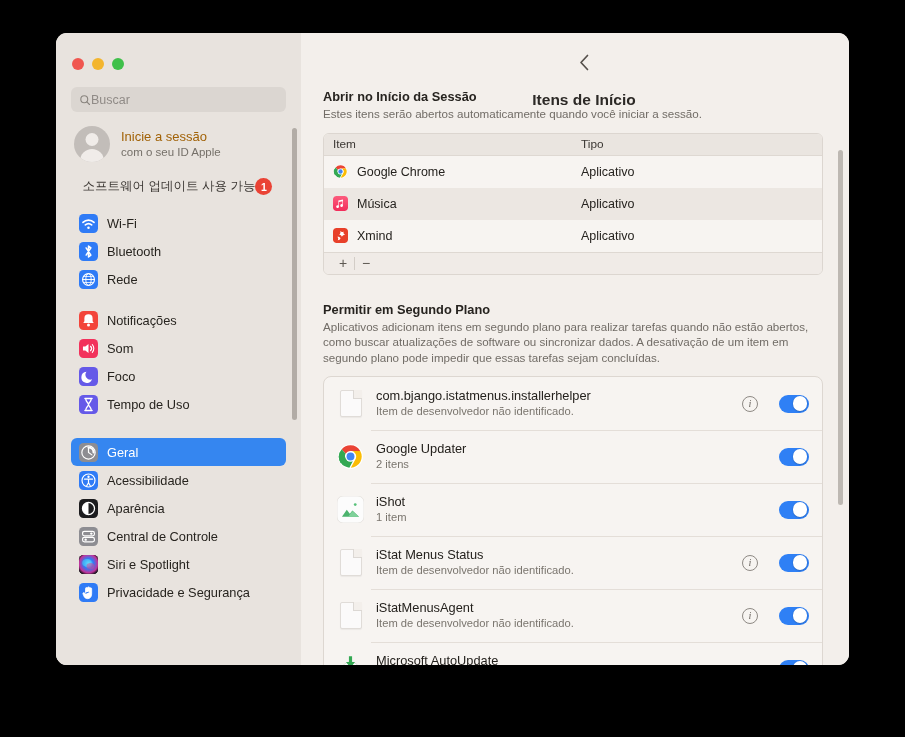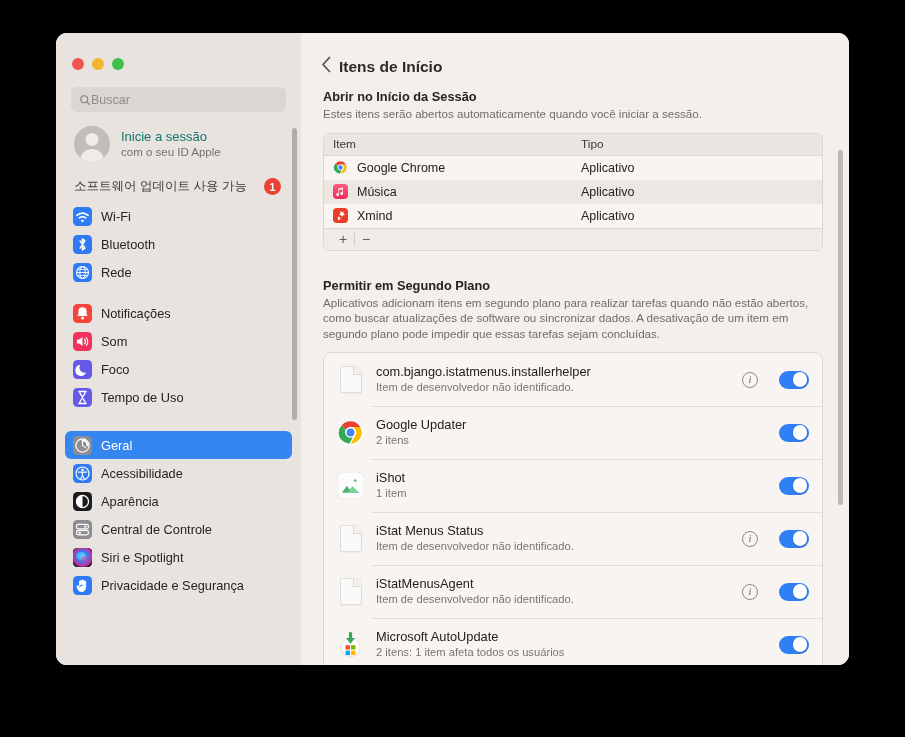--- a/index.html
+++ b/index.html
@@ -61,37 +61,37 @@
   .avatar::before {
     content:""; position:absolute; left:50%; top:7px;
     width:13px; height:13px; border-radius:50%;
     background:#f0ece9; transform:translateX(-50%);
   }
   .avatar::after {
     content:""; position:absolute; left:50%; top:23px;
     width:24px; height:20px; border-radius:12px 12px 0 0;
     background:#f0ece9; transform:translateX(-50%);
   }
-  .acct-text .l1 { font-size: 13px; color: #0f766e; line-height: 16px; }
+  .acct-text .l1 { font-size: 13px; color: #a16207; line-height: 16px; }
   .acct-text .l2 { font-size: 11.5px; color: #757069; line-height: 15px; }
 
   .update-row {
-    display: flex; align-items: center; justify-content: space-between;
+    display: flex; align-items: center; justify-content: center;
     padding: 6px 20px 4px 18px;
-    margin-bottom: 3px;
+    margin-bottom: 10px;
   }
   .update-row .txt { font-size: 12.5px; color: #3b3733; }
   .badge {
     width: 17px; height: 17px; border-radius: 50%;
     background: #ea4335; color:#fff; font-size: 10.5px;
     display:flex; align-items:center; justify-content:center;
     font-weight: 600;
   }
 
-  .nav-group { padding: 0 9px; }
+  .nav-group { padding: 0 15px; }
   .nav-group + .nav-group { margin-top: 13px; }
   .nav-item {
     display: flex; align-items: center; gap: 9px;
     height: 28px; padding: 0 8px; border-radius: 6px;
     cursor: default;
   }
   .nav-item .lbl { font-size: 12.8px; color: #27241f; white-space: nowrap; }
   .nav-item.selected { background: #3586f0; margin-top: 20px; }
   .nav-item.selected .lbl { color: #fff; }
 
@@ -113,40 +113,40 @@
     position:absolute; left:0; right:0; bottom:0; height:14px;
     background: linear-gradient(to bottom, rgba(232,227,222,0), #e8e3de 70%);
     pointer-events:none;
   }
 
   
   #main {
     flex: 1; background: #f3efeb; position: relative; overflow: hidden;
   }
   .main-header {
-    display: flex; align-items: center; gap: 5px;
-    padding: 19px 0 0 18px; height: 48px;
+    display: flex; align-items: center; gap: 14px;
+    padding: 19px 0 0 18px; height: 48px; flex-direction: column;
   }
   .back-chevron { cursor: default; padding: 2px 2px; }
   .main-title { font-size: 15.5px; font-weight: bold; color: #2c2926; }
 
   .scroll-area { padding: 8px 26px 0 22px; }
 
   .sec-title { font-size: 12.8px; font-weight: bold; color: #26231f; margin-bottom: 2px; }
   .sec-desc  { font-size: 11.6px; color: #716c66; line-height: 15.5px; }
 
   
   .table {
     margin-top: 11px;
     border: 1px solid #dcd6d0;
     border-radius: 6px;
     overflow: hidden;
     background: #f7f4f1;
   }
-  .trow { display: flex; align-items: center; height: 24px; font-size: 12.5px; }
+  .trow { display: flex; align-items: center; height: 32px; font-size: 12.5px; }
   .trow.head { height: 22px; background: #eae5e0; border-bottom: 1px solid #ded8d2; }
   .trow.head .c { color: #3b3733; font-size: 11.8px; }
   .trow.alt { background: #ece7e2; }
   .trow .c1 { width: 256px; display: flex; align-items: center; gap: 9px; padding-left: 9px; }
   .trow .c2 { padding-left: 1px; color: #26231f; }
   .trow.head .c1 { padding-left: 9px; }
   .trow .name { color: #26231f; }
   .tfoot {
     height: 22px; display: flex; align-items: center;
     border-top: 1px solid #ded8d2; background: #f0ebe7;

